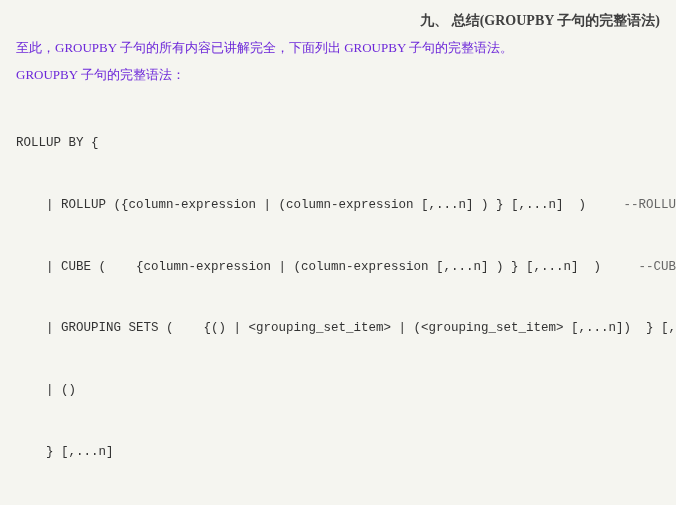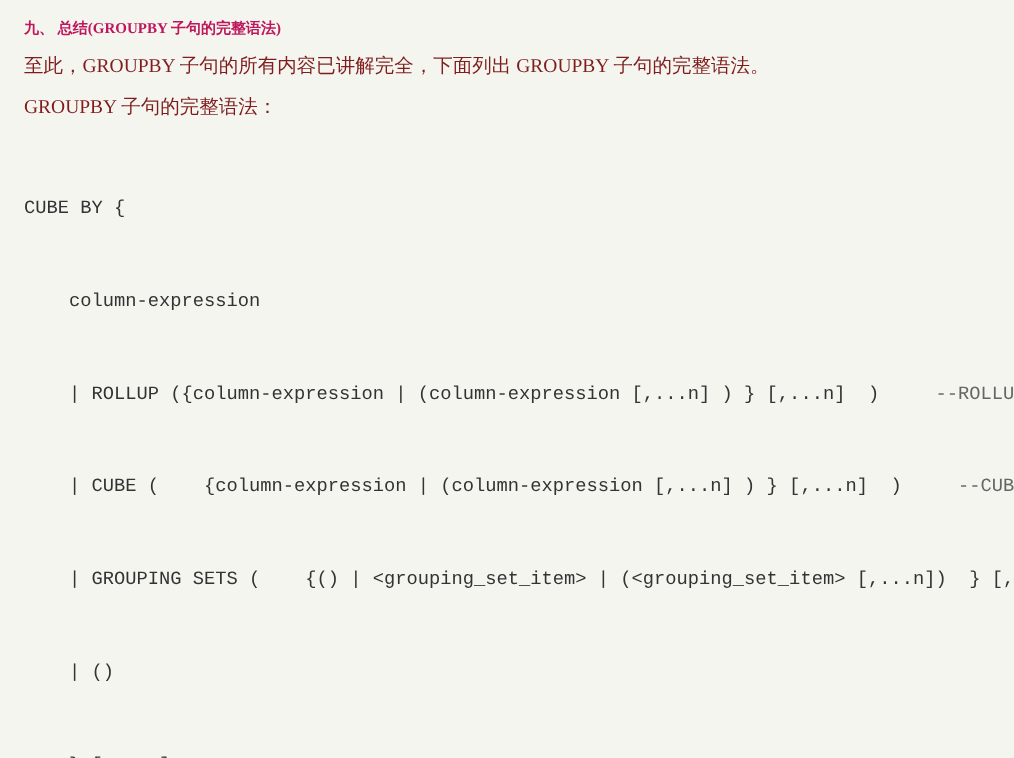--- a/index.html
+++ b/index.html
@@ -12,30 +12,31 @@
       width: 676px;
       min-height: 505px;
       background-color: #f5f5f0;
       font-family: "SimSun", "宋体", serif;
       font-size: 13px;
       color: #333;
       padding: 12px 16px;
     }
 
     .section-title {
-      font-size: 10px;
+      font-size: 14px;
       font-weight: bold;
-      color: #be185d;
+      color: #404040;
       margin-bottom: 8px;
+      text-align: right;
     }
 
     .paragraph {
       margin-bottom: 6px;
       line-height: 1.6;
-      color: #7f1d1d;
+      color: #6d28d9;
     }
 
     .code-block {
       font-family: "Courier New", Courier, monospace;
       font-size: 12.5px;
       color: #333;
       line-height: 1.65;
       margin-bottom: 4px;
       white-space: pre;
     }
@@ -53,20 +54,19 @@
 
 <p class="paragraph">
   <span>至此，GROUPBY 子句的所有内容已讲解完全，下面列出 GROUPBY 子句的完整语法。</span>
 </p>
 
 <p class="paragraph">
   <span>GROUPBY 子句的完整语法：</span>
 </p>
 
 <div class="code-block">
-  <div>CUBE BY {</div>
-  <div>    column-expression</div>
+  <div>ROLLUP BY {</div>
   <div>    | ROLLUP ({column-expression | (column-expression [,...n] ) } [,...n]  )     <span class="comment">--ROLLUP 子句</span></div>
   <div>    | CUBE (    {column-expression | (column-expression [,...n] ) } [,...n]  )     <span class="comment">--CUBE 子句</span></div>
   <div>    | GROUPING SETS (    {() | &lt;grouping_set_item&gt; | (&lt;grouping_set_item&gt; [,...n])  } [,...n]  )</div>
   <div>    | ()</div>
   <div>    } [,...n]            </div>
 </div>
 
 </body></html>

